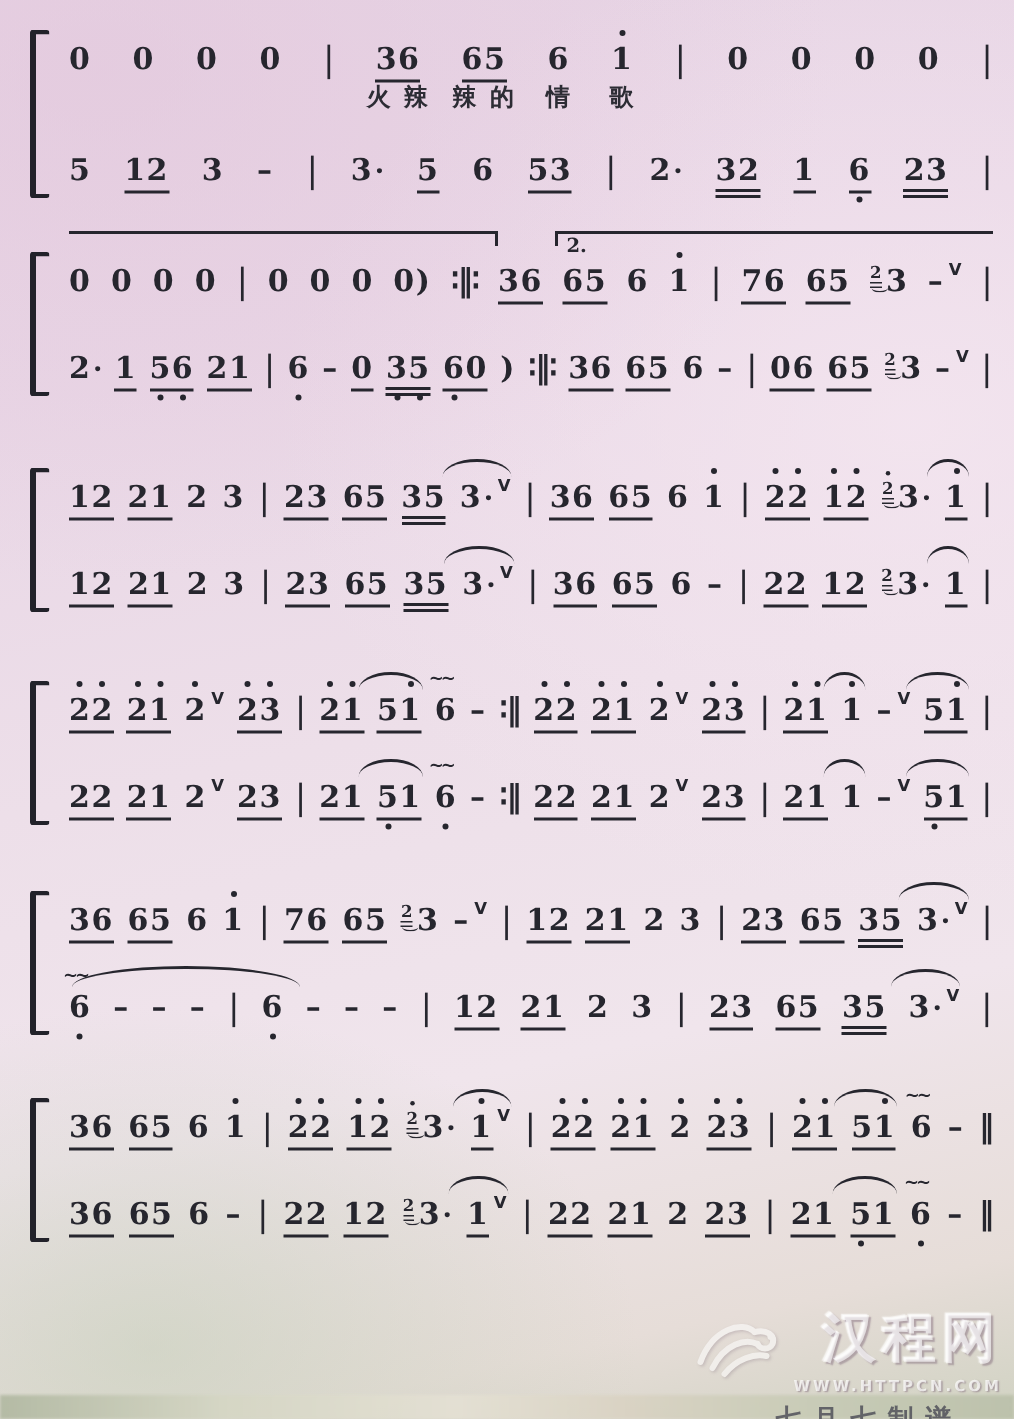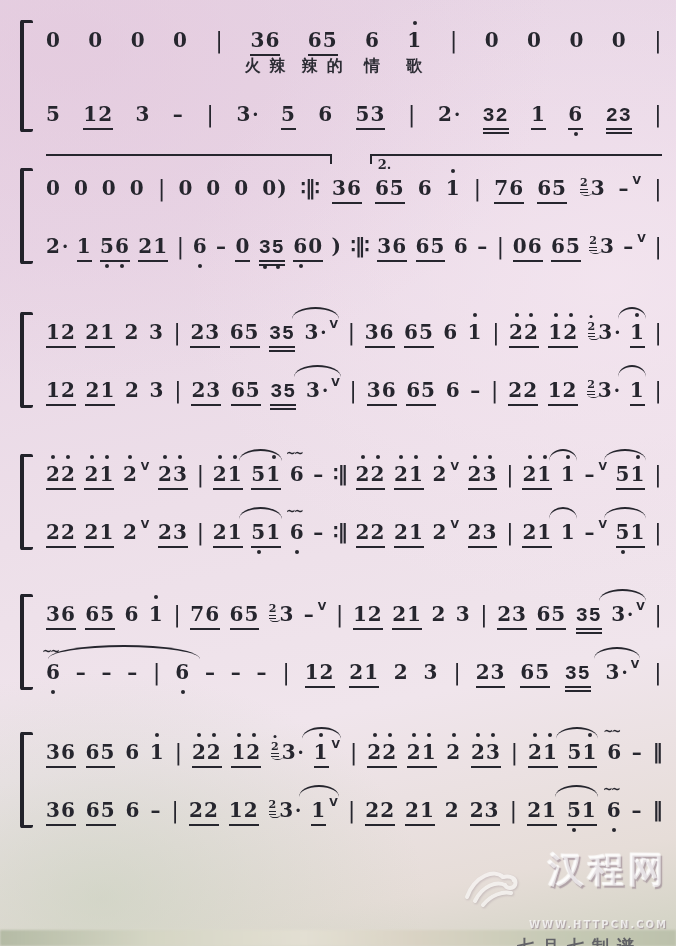--- a/index.html
+++ b/index.html
@@ -20,21 +20,21 @@
   .system::before{content:"";position:absolute;left:-20px;top:-6px;bottom:2px;width:9px;
     border-left:4px solid #22222a;border-top:3px solid #22222a;border-bottom:3px solid #22222a;border-radius:2px;}
   .sys2{margin-top:40px}.sys3{margin-top:52px}.sys4{margin-top:50px}.sys5{margin-top:48px}.sys6{margin-top:46px}
   .sline{display:flex;justify-content:space-between;align-items:baseline;
     font-family:"DejaVu Serif",serif;font-weight:bold;font-size:20px;height:34px;margin-bottom:24px;}
   .sline:last-child{margin-bottom:0;}
   .sys1 .sline:first-child{margin-bottom:40px;}
   .tok{position:relative;display:inline-block;white-space:nowrap;}
   .b{display:inline-block;}
   .b.u1{border-bottom:2px solid currentColor;padding-bottom:2px;}
-  .b.u2{border-bottom:6px double currentColor;padding-bottom:1px;font-family:Liberation Mono, monospace;}
+  .b.u2{border-bottom:6px double currentColor;padding-bottom:1px;}
   .dg{position:relative;display:inline-block;letter-spacing:1px;}
   .dotA,.dotB{position:absolute;left:50%;transform:translateX(-50%);width:4px;height:4px;border-radius:50%;background:currentColor;}
   .dotA{top:-7px;} .dotB{bottom:-10px;}
   .nd{display:inline-block;margin-left:1px;font-size:18px;}
   .breath{font-size:11px;font-family:"DejaVu Sans",sans-serif;font-weight:bold;position:relative;top:-11px;margin-left:3px;}
   .trill{position:absolute;top:-16px;left:-4px;font-size:12px;letter-spacing:-2px;font-weight:bold;}
   .grace{font-size:11px;position:relative;top:-9px;margin-right:3px;border-bottom:4px double currentColor;display:inline-block;}
   .grace::after{content:"";position:absolute;left:1px;right:-4px;bottom:-7px;height:5px;
     border-bottom:1.5px solid currentColor;border-radius:0 0 50% 50%;}
   .grace.gda::before{content:"";position:absolute;left:50%;top:-5px;transform:translateX(-50%);
@@ -51,21 +51,21 @@
   .volta-end{position:absolute;top:-20px;left:6px;width:46%;border-top:2px solid #26262e;}
   .volta-end::after{content:"";position:absolute;right:0;top:0;height:8px;border-right:2px solid #26262e;}
   .volta-start{position:absolute;top:-20px;left:53%;right:0;border-top:2px solid #26262e;}
   .volta-start::before{content:"";position:absolute;left:0;top:0;height:8px;border-left:2px solid #26262e;}
   .volta-label{position:absolute;top:-17px;left:calc(53% + 8px);font-size:13px;font-weight:bold;font-family:"DejaVu Serif",serif;}
   
   .footnote{position:absolute;left:42px;right:50px;top:856px;margin:0;
     font-size:16.5px;line-height:1.75;color:#33333b;text-indent:3.2em;}
   .watermark{position:absolute;right:8px;bottom:16px;display:flex;align-items:center;gap:4px;color:#fff;}
   .wm-logo{opacity:.55;filter:drop-shadow(1px 1px 1px rgba(110,90,110,.45));}
-  .wm-text{display:flex;flex-direction:column;align-items:flex-end;gap:22px;}
+  .wm-text{display:flex;flex-direction:column;align-items:flex-end;}
   .wm-name{font-size:36px;font-weight:bold;letter-spacing:4px;color:rgba(255,255,255,.62);
     text-shadow:1.5px 1.5px 1px rgba(120,95,115,.45),-1px -1px 1px rgba(255,255,255,.8);}
   .wm-url{font-size:10px;font-weight:bold;letter-spacing:2px;margin-top:2px;color:rgba(255,255,255,.7);
     text-shadow:1px 1px 1px rgba(120,95,115,.5);}
   .credit{position:absolute;right:34px;bottom:0;height:11px;line-height:22px;overflow:hidden;
     font-size:17px;font-weight:bold;letter-spacing:8px;color:#4a4a55;opacity:.8;}
 </style>
 </head>
 <body>
 

